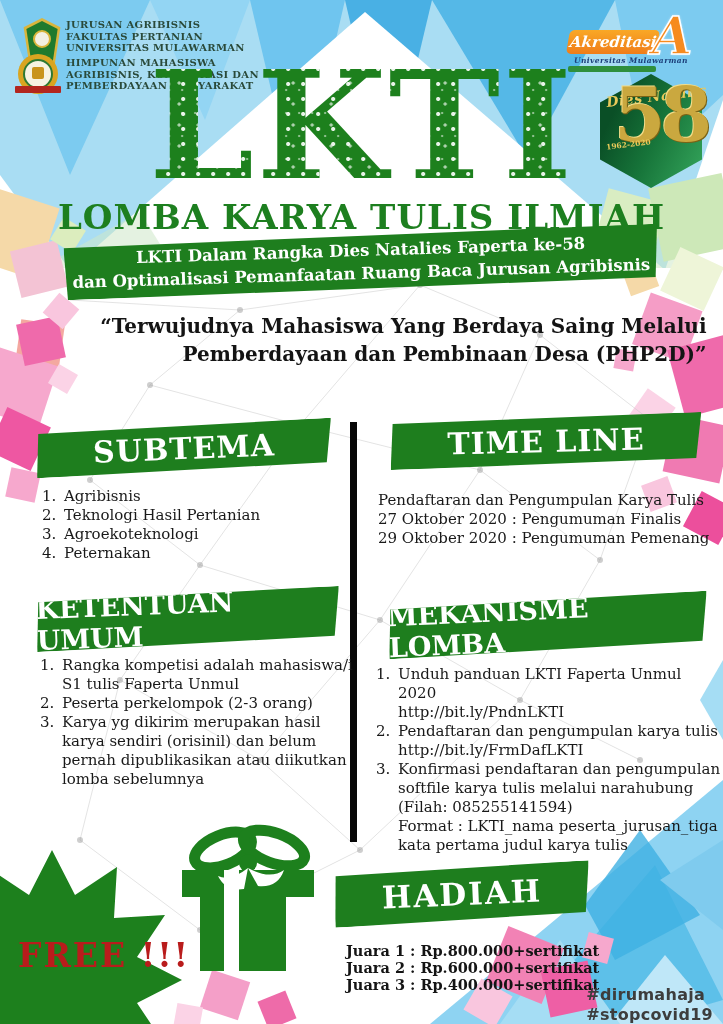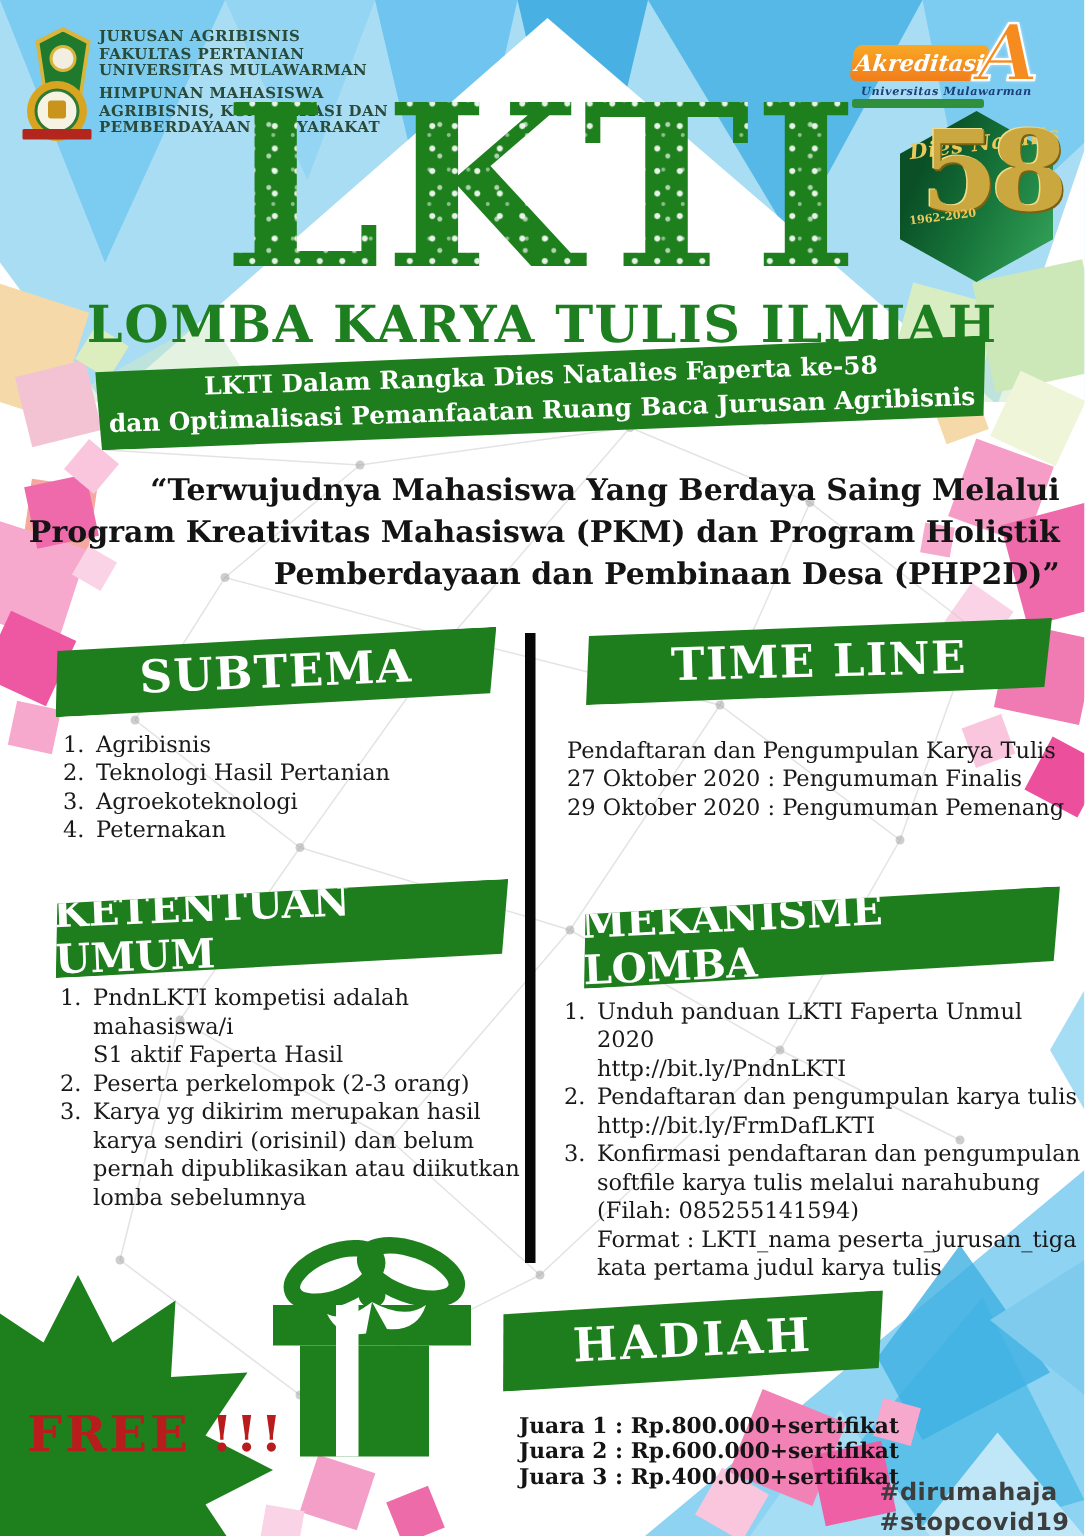--- a/index.html
+++ b/index.html
@@ -215,21 +215,20 @@
   <div class="abs lkti">LKTI</div>
   <div class="abs lkti-sub">LOMBA KARYA TULIS ILMIAH</div>
 
   <div class="abs banner-main">
     <div>LKTI Dalam Rangka Dies Natalies Faperta ke-58</div>
     <div>dan Optimalisasi Pemanfaatan Ruang Baca Jurusan Agribisnis</div>
   </div>
 
   <div class="abs quote">
     <div>“Terwujudnya Mahasiswa Yang Berdaya Saing Melalui</div>
-    <div>Program Kreativitas Mahasiswa (PKM) dan Program Holistik</div>
     <div>Pemberdayaan dan Pembinaan Desa (PHP2D)”</div>
   </div>
 
   <div class="abs divider"></div>
 
   <div class="abs sec-banner sb-subtema">SUBTEMA</div>
   <div class="abs body-text" style="left:42px;top:487px;width:300px;">
     <div class="list-item">
       <span class="list-num">1.</span>
       <span>Agribisnis</span>
@@ -253,22 +252,22 @@
     <div>Pendaftaran dan Pengumpulan Karya Tulis</div>
     <div>27 Oktober 2020 : Pengumuman Finalis</div>
     <div>29 Oktober 2020 : Pengumuman Pemenang</div>
   </div>
 
   <div class="abs sec-banner sb-ketentuan">KETENTUAN UMUM</div>
   <div class="abs body-text" style="left:40px;top:656px;width:322px;">
     <div class="list-item">
       <span class="list-num">1.</span>
       <span>
-        <div>PndnLKTI kompetisi adalah mahasiswa/i</div>
-        <div>S1 aktif Faperta Hasil</div>
+        <div>Rangka kompetisi adalah mahasiswa/i</div>
+        <div>S1 tulis Faperta Unmul</div>
       </span>
     </div>
     <div class="list-item">
       <span class="list-num">2.</span>
       <span>
         <div>Peserta perkelompok (2-3 orang)</div>
       </span>
     </div>
     <div class="list-item">
       <span class="list-num">3.</span>

